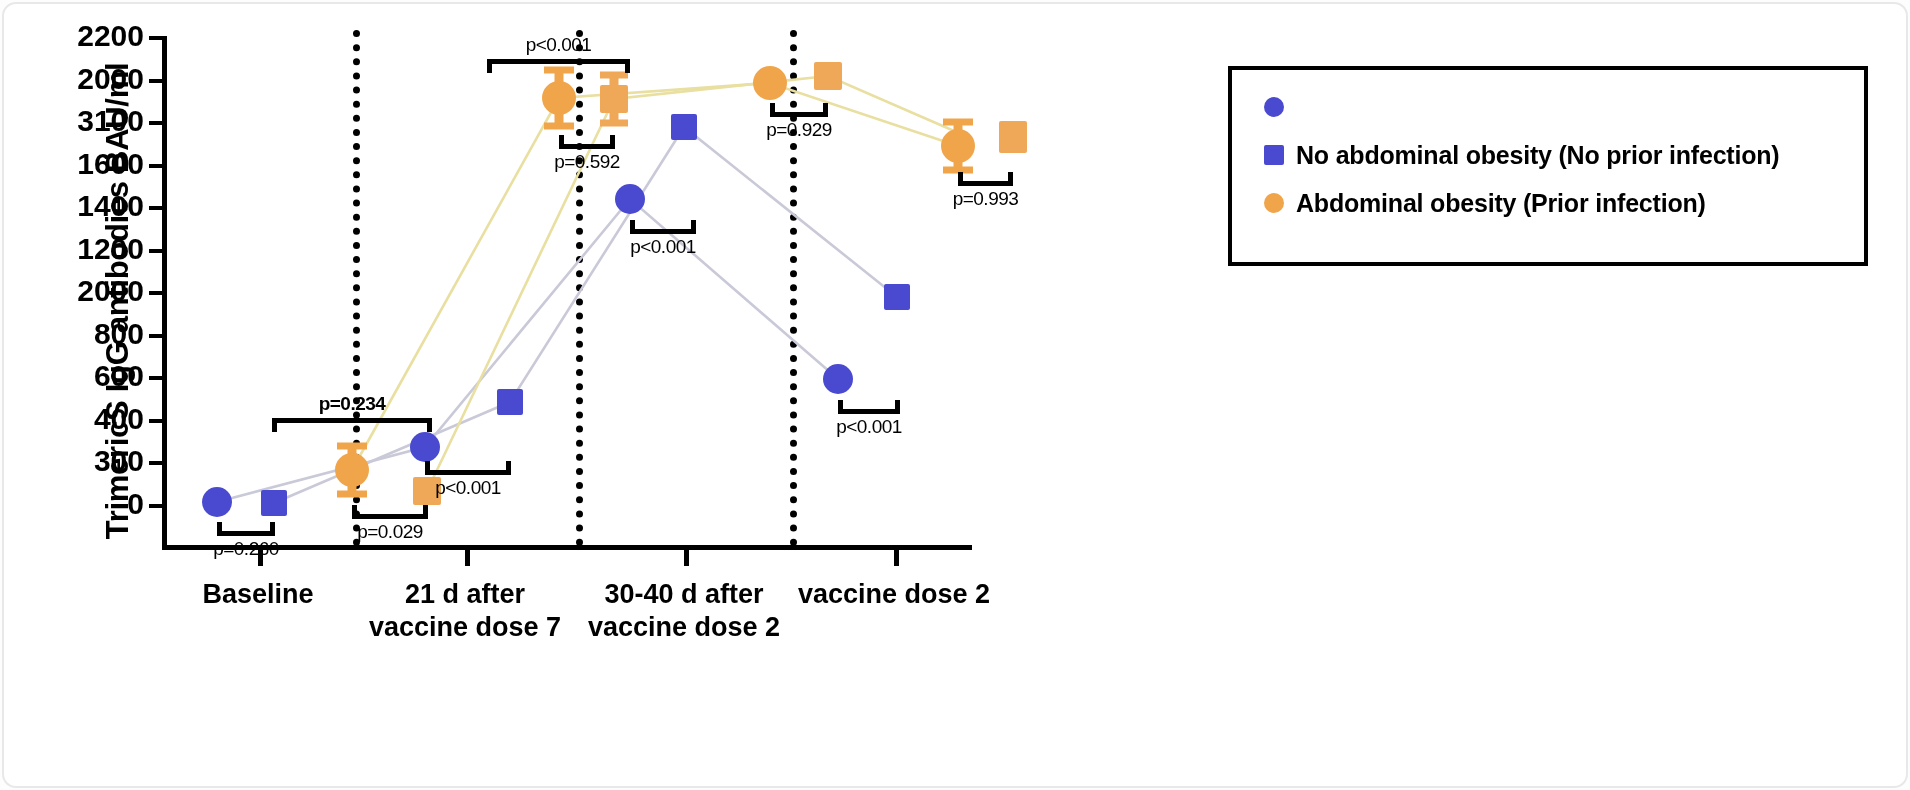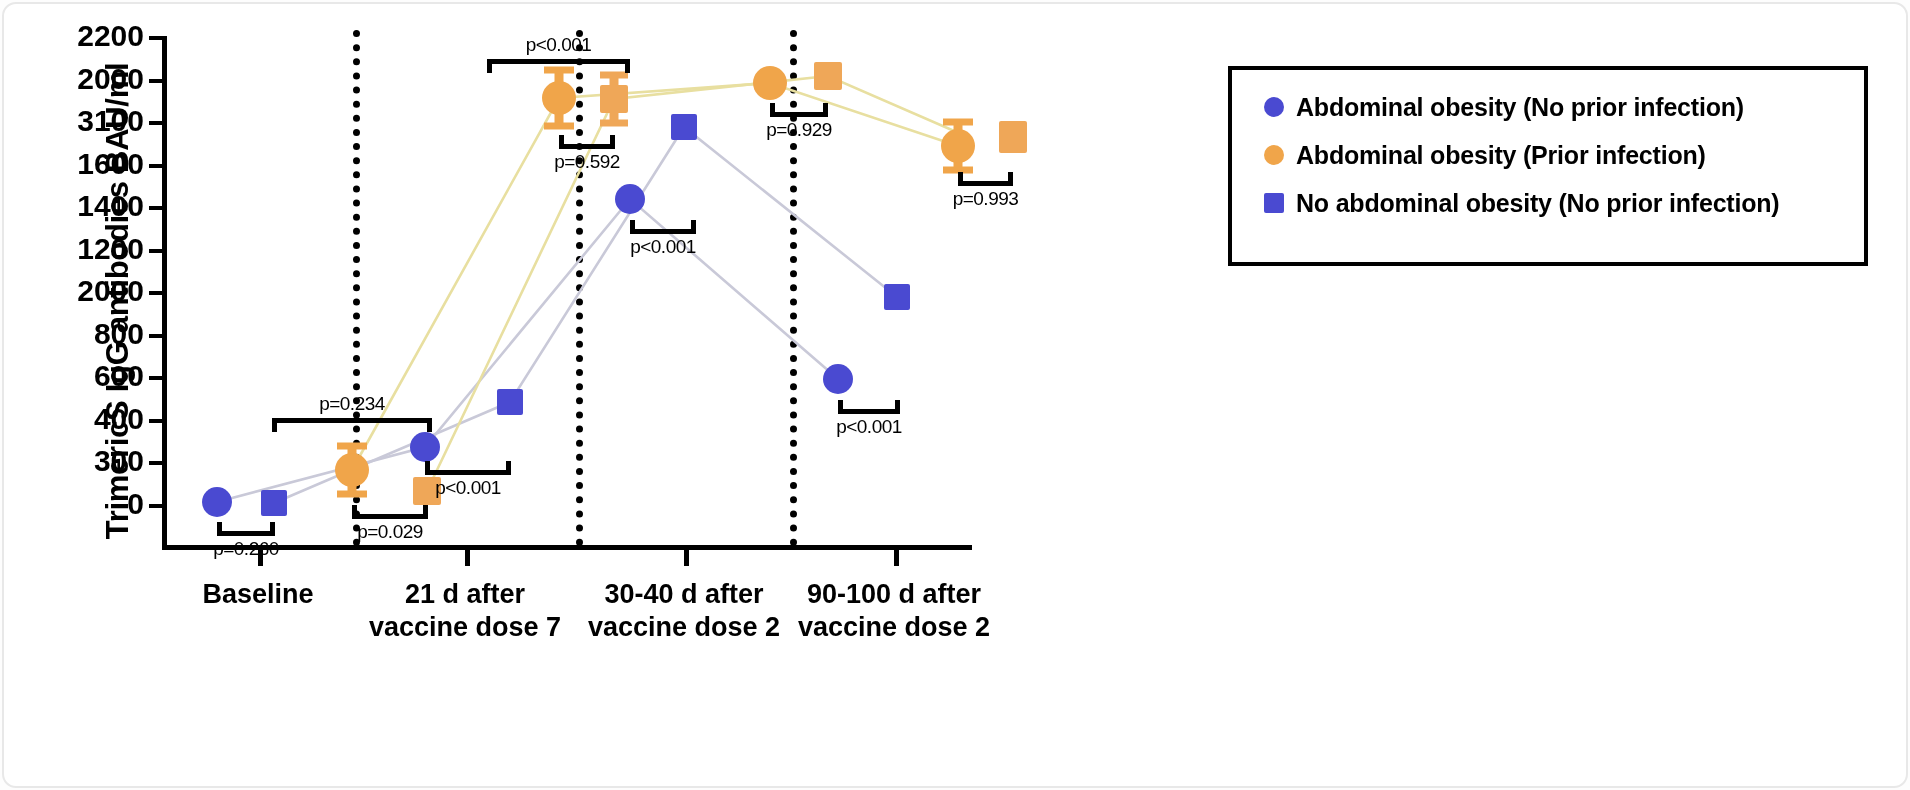--- a/index.html
+++ b/index.html
@@ -326,21 +326,21 @@
       <div class="pb-line"></div>
       <div class="pb-tickL" style="left:0; top:-9px; height:9px;"></div>
       <div class="pb-tickR" style="right:0; top:-9px; height:9px;"></div>
       <div class="pb-label" style="top:7px;">p=0.029</div>
     </div>
 
     <div class="pbracket" style="left:110px; top:382px; width:160px;">
       <div class="pb-line"></div>
       <div class="pb-tickL" style="left:0; top:0; height:14px;"></div>
       <div class="pb-tickR" style="right:0; top:0; height:14px;"></div>
-      <div class="pb-label" style="top:-25px;">p=0.234</div>
+      <div class="pb-label" style="top:-25px;font-weight:bold;">p=0.234</div>
     </div>
 
     <div class="pbracket" style="left:263px; top:434px; width:86px;">
       <div class="pb-line"></div>
       <div class="pb-tickL" style="left:0; top:-9px; height:9px;"></div>
       <div class="pb-tickR" style="right:0; top:-9px; height:9px;"></div>
       <div class="pb-label" style="top:7px;">p&lt;0.001</div>
     </div>
 
     <div class="pbracket" style="left:397px; top:108px; width:56px;">
@@ -392,38 +392,36 @@
   </div>
   <div class="xcat" style="left:465px; top:578px;">
     <div>21 d after</div>
     <div>vaccine dose 7</div>
   </div>
   <div class="xcat" style="left:684px; top:578px;">
     <div>30-40 d after</div>
     <div>vaccine dose 2</div>
   </div>
   <div class="xcat" style="left:894px; top:578px;">
-    <div>90-100 d after</div>
     <div>vaccine dose 2</div>
   </div>
 
   <div id="legend">
     <div class="legend-row">
       <span class="legend-swatch-wrap">
         <span class="lg-circle" style="background:#4a4ad1;"></span>
       </span>
-      <span class="legend-label">Abdominal obesity (No prior infection)</span>
+    </div>
+    <div class="legend-row">
+      <span class="legend-swatch-wrap">
+        <span class="lg-square" style="background:#4a4ad1;"></span>
+      </span>
+      <span class="legend-label">No abdominal obesity (No prior infection)</span>
     </div>
     <div class="legend-row">
       <span class="legend-swatch-wrap">
         <span class="lg-circle" style="background:#f0a54a;"></span>
       </span>
       <span class="legend-label">Abdominal obesity (Prior infection)</span>
     </div>
-    <div class="legend-row">
-      <span class="legend-swatch-wrap">
-        <span class="lg-square" style="background:#4a4ad1;"></span>
-      </span>
-      <span class="legend-label">No abdominal obesity (No prior infection)</span>
-    </div>
   </div>
 
 </div>
 
 </body></html>

